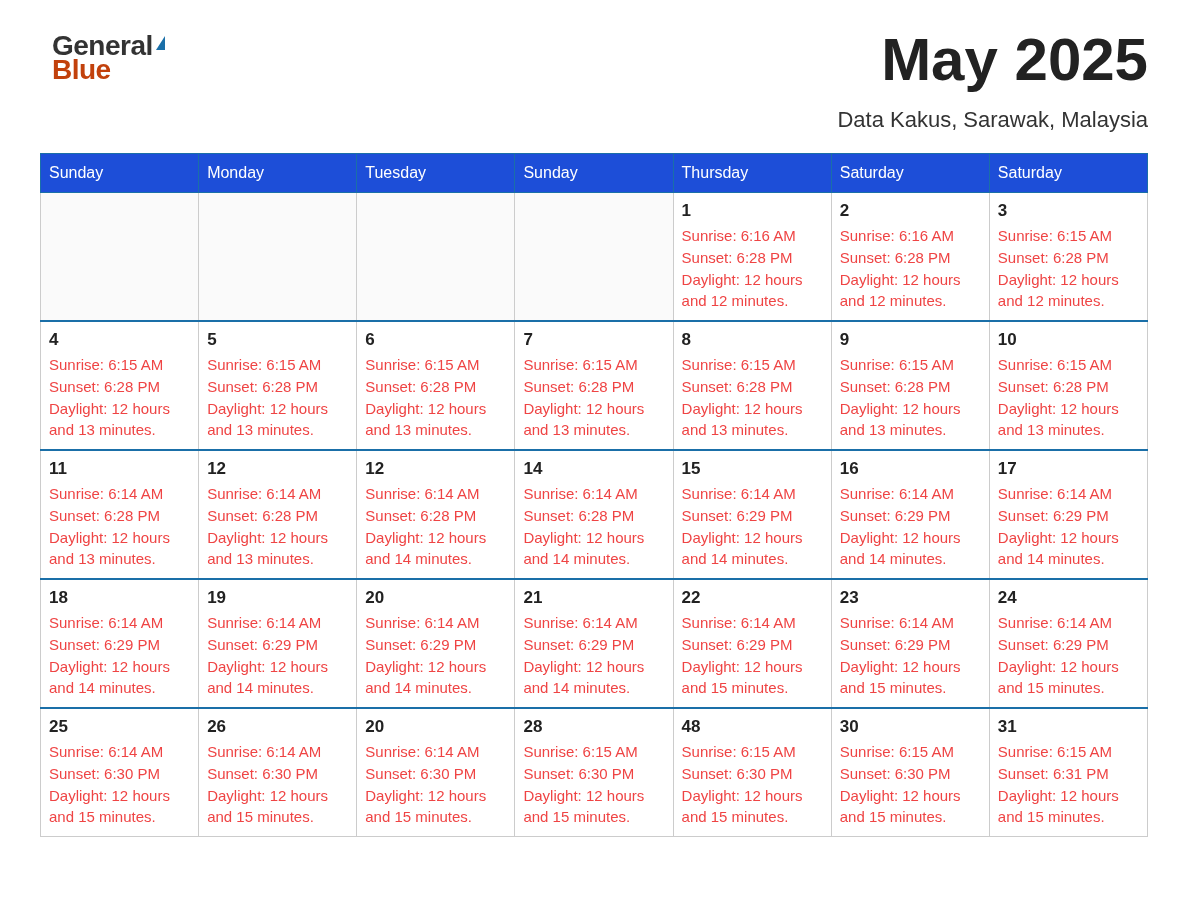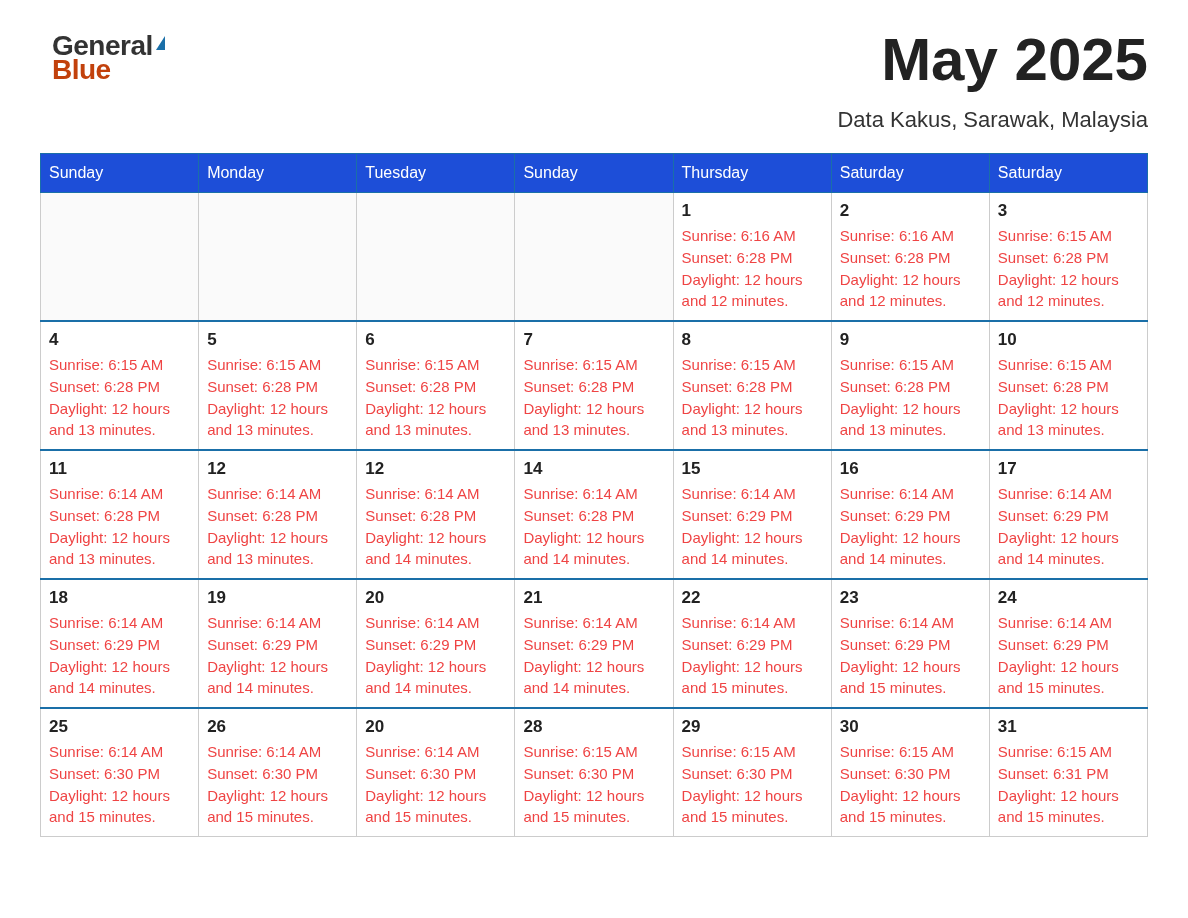--- a/index.html
+++ b/index.html
@@ -303,21 +303,21 @@
 Sunset: 6:30 PM
 Daylight: 12 hours and 15 minutes.</div>
         </td>
         <td>
           <div class="day-number">28</div>
           <div class="day-info" style="white-space: pre-line;">Sunrise: 6:15 AM
 Sunset: 6:30 PM
 Daylight: 12 hours and 15 minutes.</div>
         </td>
         <td>
-          <div class="day-number">29</div>
+          <div class="day-number">48</div>
           <div class="day-info" style="white-space: pre-line;">Sunrise: 6:15 AM
 Sunset: 6:30 PM
 Daylight: 12 hours and 15 minutes.</div>
         </td>
         <td>
           <div class="day-number">30</div>
           <div class="day-info" style="white-space: pre-line;">Sunrise: 6:15 AM
 Sunset: 6:30 PM
 Daylight: 12 hours and 15 minutes.</div>
         </td>

